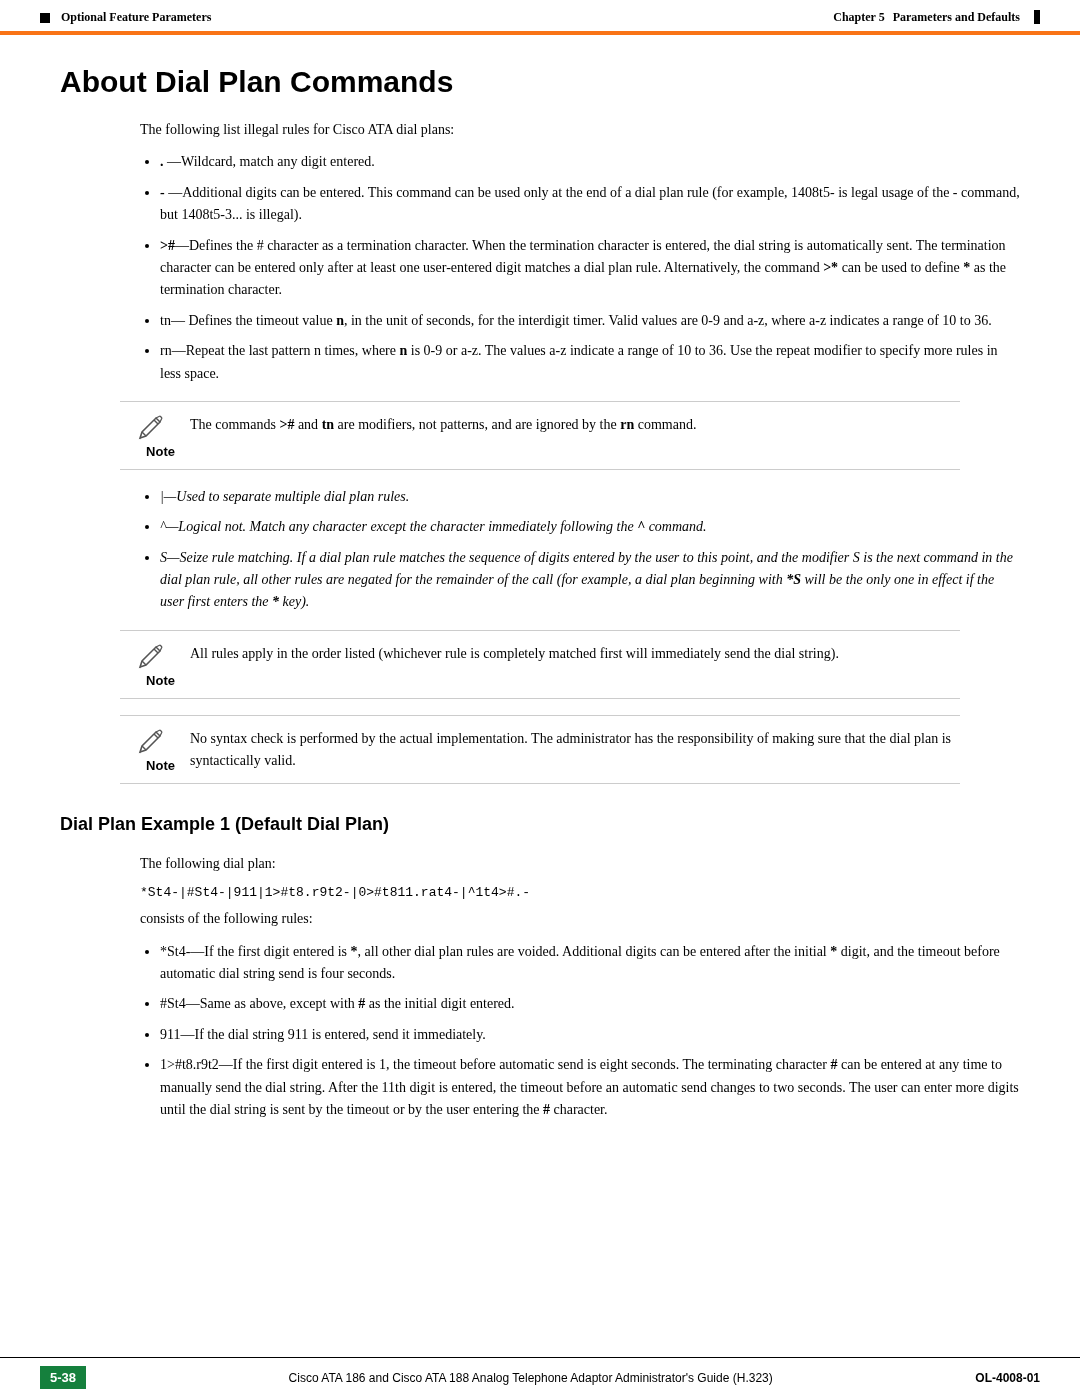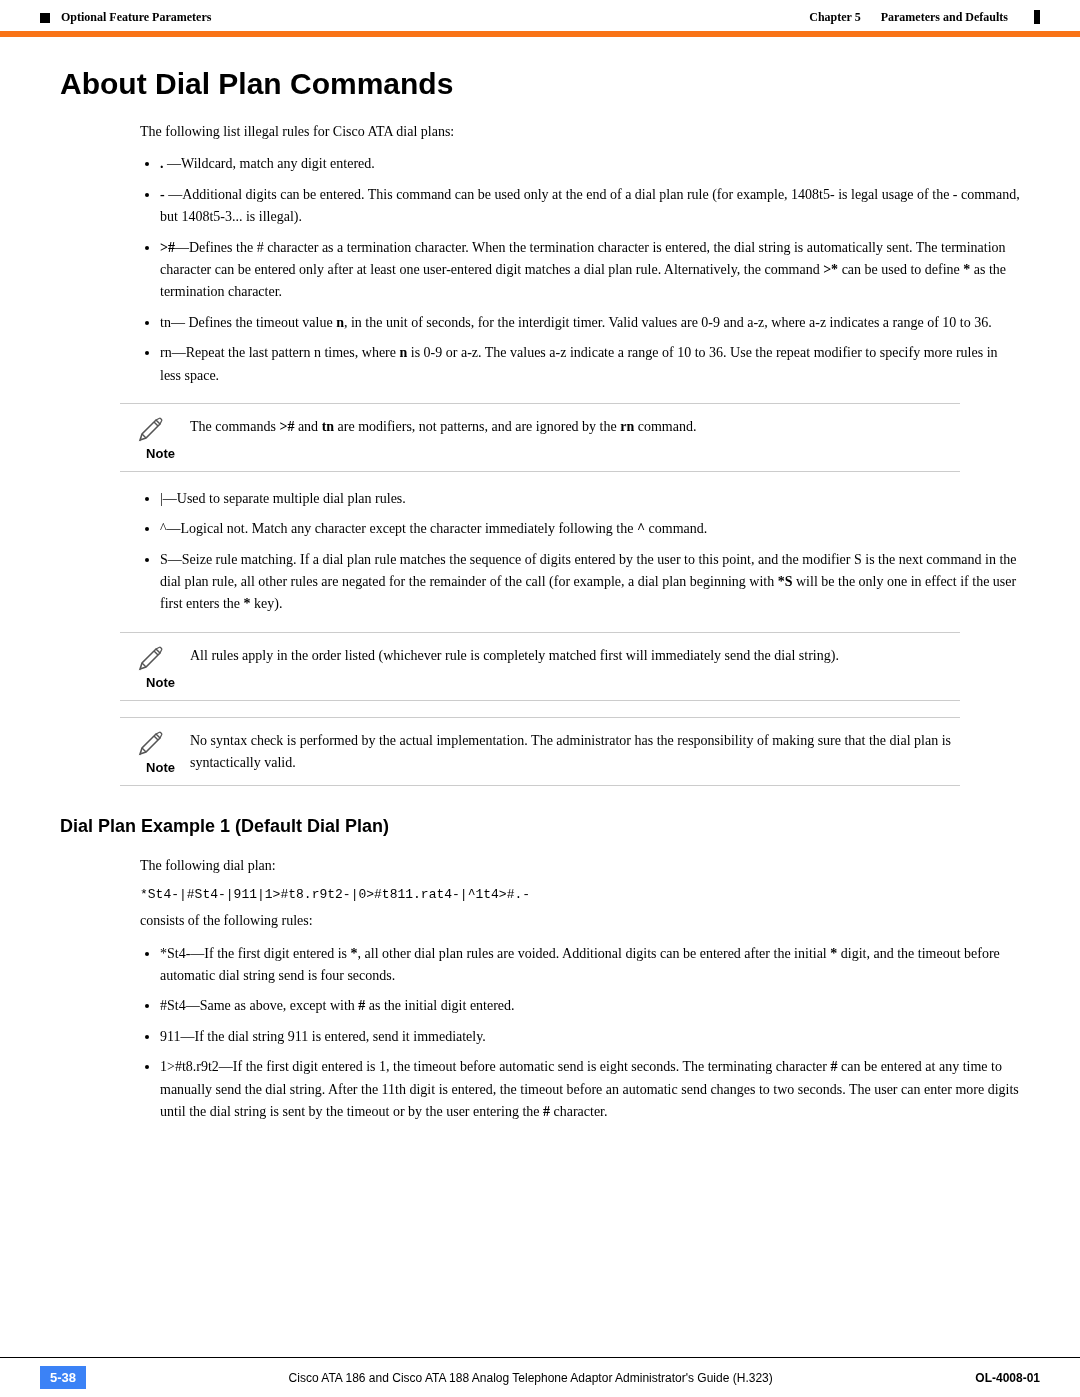--- a/index.html
+++ b/index.html
@@ -12,29 +12,29 @@
       min-height: 1397px;
       position: relative;
     }
 
     
     .page-header {
       display: flex;
       justify-content: space-between;
       align-items: center;
       padding: 10px 40px 6px 40px;
-      border-bottom: 6px solid #f97316;
+      border-bottom: 4px solid #f97316;
       font-size: 12px;
     }
     .header-left {
       font-weight: bold;
     }
     .header-right {
       display: flex;
-      gap: 20px;
+      gap: 8px;
       align-items: flex-start;
     }
     .header-chapter {
       font-weight: bold;
     }
     .header-title {
       font-weight: bold;
     }
     .header-bar-right {
       width: 6px;
@@ -128,21 +128,21 @@
       bottom: 0;
       left: 0;
       right: 0;
       border-top: 1px solid #000;
       display: flex;
       justify-content: space-between;
       align-items: center;
       padding: 8px 40px;
     }
     .footer-page-box {
-      background: #3b82f6;
+      background: #15803d;
       color: #fff;
       padding: 4px 10px;
       font-size: 13px;
       font-weight: bold;
       font-family: Arial, Helvetica, sans-serif;
     }
     .footer-center {
       font-size: 12px;
       text-align: center;
       flex: 1;
@@ -204,21 +204,21 @@
         <line x1="26" y1="4" x2="28" y2="6" stroke="#555" stroke-width="1.2"></line>
         <line x1="28" y1="6" x2="26" y2="10" stroke="#555" stroke-width="1.2"></line>
       </svg>
       <span class="note-label">Note</span>
     </div>
     <div class="note-text">
       The commands <b>&gt;#</b> and <b>tn</b> are modifiers, not patterns, and are ignored by the <b>rn</b> command.
     </div>
   </div>
 
-  <ul class="bullet-list" style="margin-top:16px;">
+  <ul class="bullet-list" style="margin-top:16px;font-style:italic;">
     <li>|—Used to separate multiple dial plan rules.</li>
     <li>^—Logical not. Match any character except the character immediately following the <b>^</b> command.</li>
     <li>S—Seize rule matching. If a dial plan rule matches the sequence of digits entered by the user to this point, and the modifier S is the next command in the dial plan rule, all other rules are negated for the remainder of the call (for example, a dial plan beginning with <b>*S</b> will be the only one in effect if the user first enters the <b>*</b> key).</li>
   </ul>
 
   <div class="note-container">
     <div class="note-icon-area">
       <svg class="pencil-svg" viewBox="0 0 32 32" fill="none" xmlns="http://www.w3.org/2000/svg">
         <path d="M6 26 L8 20 L22 6 L26 10 L12 24 Z" stroke="#555" stroke-width="1.5" fill="none"></path>
         <path d="M8 20 L12 24" stroke="#555" stroke-width="1.5"></path>

